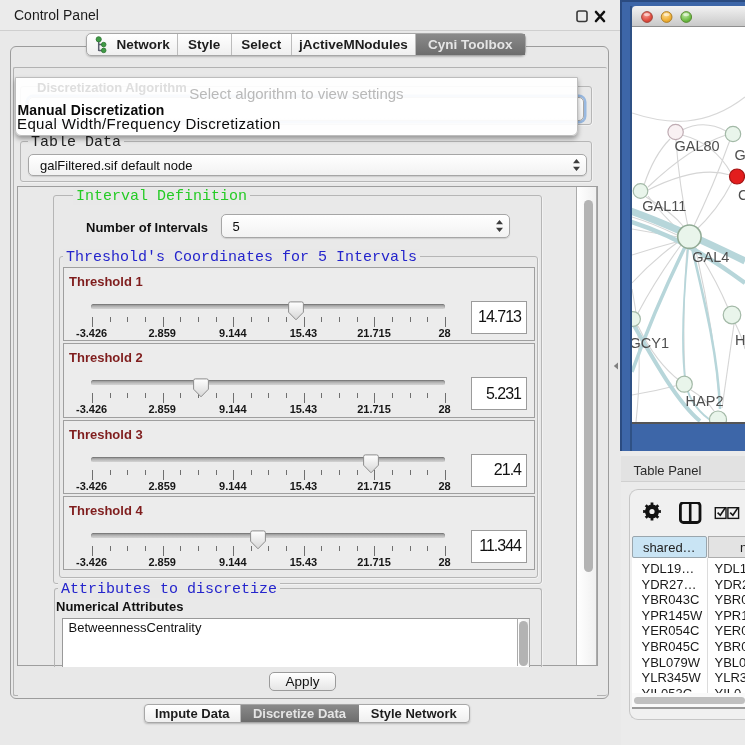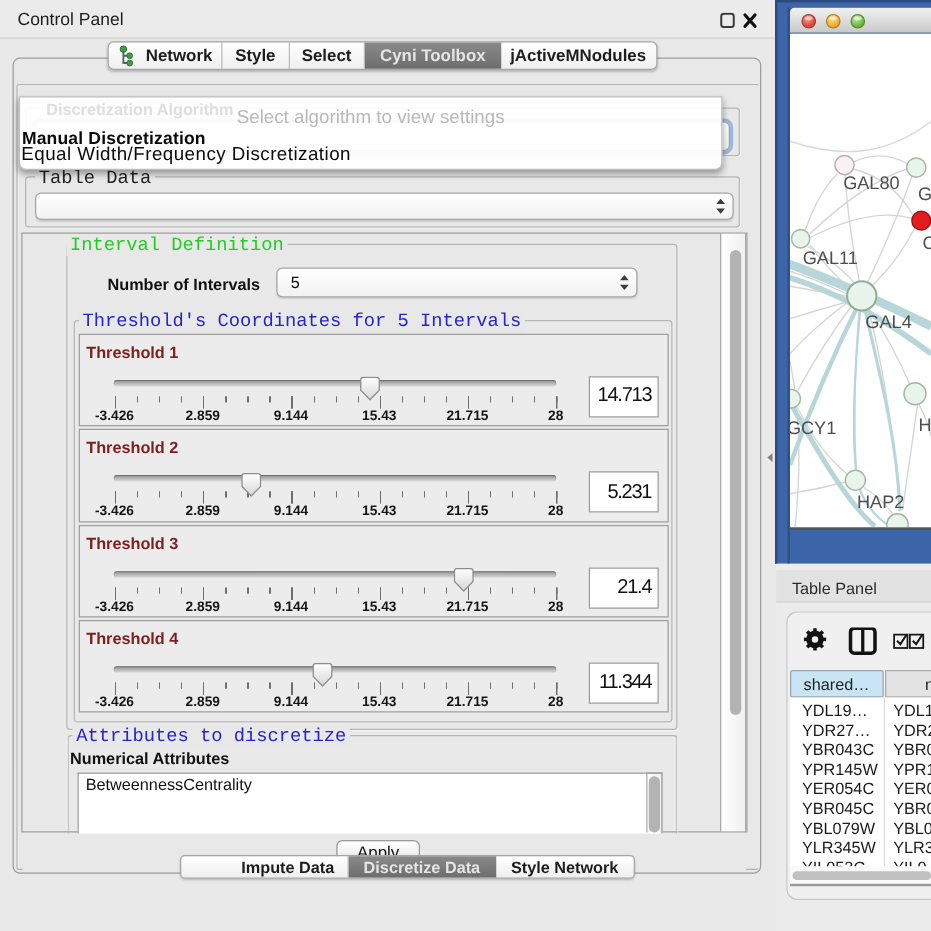--- a/index.html
+++ b/index.html
@@ -11,21 +11,21 @@
 #outbox { position:absolute; left:9.5px; top:46px; width:599px; height:653px; background:#e8e8e8; border:1px solid #9c9c9c; border-radius:6px; }
 #inpanel { position:absolute; left:13px; top:67px; width:594px; height:629px; border:1px solid #b2b2b2; border-right:none; background:#e8e8e8; border-radius:2px; }
 
 .segbar { position:absolute; display:flex; border:1px solid #a7a7a7; background:linear-gradient(#ffffff,#efefef); box-shadow:0 1px 2px rgba(0,0,0,0.22); }
 .segbar .seg { display:flex; align-items:center; justify-content:center; color:#1d1d1d; font-weight:bold; border-right:1px solid #bcbcbc; }
 .segbar .seg:last-child { border-right:none; }
 .segbar .sel { background:linear-gradient(#8a8a8a,#6d6d6d); color:#e5e5e5; border-right:none; }
 #topseg { left:85.5px; top:32.5px; height:23px; border-radius:5px; font-size:13.5px; }
 #topseg .seg1 { width:91.5px; } #topseg .seg2 { width:53.5px; } #topseg .seg3 { width:60.5px; }
 #topseg .seg4 { width:108.5px; } #topseg .seg5 { width:124px; }
-#botseg { left:144px; top:684px; height:19px; border-radius:4px; font-size:13px;padding-left:38px; }
+#botseg { left:144px; top:704px; height:19px; border-radius:4px; font-size:13px; }
 #botseg .seg1 { width:95.5px; } #botseg .seg2 { width:118px; } #botseg .seg3 { width:110.5px; }
 
 .grp { position:absolute; border:1px solid #b6b6b6; border-radius:3px; box-shadow:inset 0 0 0 0 #fff, 0.5px 0.5px 0 rgba(255,255,255,0.8); }
 .gt { position:absolute; background:#e8e8e8; padding:0 3px; font-size:15px; white-space:nowrap;font-family:Liberation Mono, monospace; }
 
 .combo { position:absolute; background:linear-gradient(#ffffff,#f2f2f2); border:1px solid #a6a6a6; border-radius:5px; font-size:13px; color:#0d0d0d; box-shadow:0 1px 1px rgba(0,0,0,0.12); }
 .combo span { position:absolute; left:11px; top:50%; transform:translateY(-50%); }
 .combo svg { position:absolute; right:5px; top:50%; transform:translateY(-50%); }
 
 .thp { position:absolute; left:63.0px; width:471.5px; height:74.5px; background:#ececec; border:1px solid #9f9f9f; }
@@ -63,41 +63,42 @@
 
 <div id="topseg" class="segbar">
  <div class="seg seg1"><svg width="15" height="19" viewBox="0 0 15 19" style="margin-right:8px">
    <path d="M4.7,6 L4.7,16 M4.7,9.6 L9.5,9.6 M4.7,15.4 L9.5,15.4" stroke="#5a5e6e" stroke-width="1.5" fill="none"></path>
    <circle cx="4.7" cy="4.3" r="2.6" fill="#3f9b45" stroke="#2c7231" stroke-width="0.8"></circle>
    <circle cx="9.7" cy="9.6" r="2.3" fill="#3f9b45" stroke="#2c7231" stroke-width="0.8"></circle>
    <circle cx="9.7" cy="15.4" r="2.3" fill="#3f9b45" stroke="#2c7231" stroke-width="0.8"></circle>
   </svg>Network</div>
  <div class="seg seg2">Style</div>
  <div class="seg seg3">Select</div>
+ <div class="seg seg5">jActiveMNodules</div>
  <div class="seg seg4 sel">Cyni Toolbox</div>
- <div class="seg seg5">jActiveMNodules</div>
 </div>
 
 <div class="grp" style="left:20px;top:86px;width:572px;height:39px"></div>
 <div class="combo" style="left:28px;top:97px;width:556px;height:24px;box-shadow:0 0 0 2.5px rgba(110,160,220,0.65)"></div>
 
 <div class="grp" style="left:20px;top:140.5px;width:572px;height:41.5px"></div>
 <div class="gt" style="left:28px;top:134px;color:#222">Table Data</div>
 <div class="combo" style="left:28px;top:154px;width:559px;height:22px">
+    <span>galFiltered.sif default node</span>
  <svg width="9" height="14" viewBox="0 0 9 14">
       <path d="M4.5,1 L8,5.2 L1,5.2 Z M4.5,13 L1,8.8 L8,8.8 Z" fill="#3c3c3c"></path>
     </svg>
   </div>
 
 <div class="abs" style="left:17px;top:186px;width:581px;height:480px;border:1px solid #9e9e9e;background:#e9e9e9"></div>
 <div class="vsb-track" style="left:575.5px;top:187px;width:21px;height:478px"></div>
 <div class="thumb" style="left:583.5px;top:200px;width:9px;height:372px"></div>
 
 <div class="grp" style="left:52.5px;top:194.5px;width:489.5px;height:389px"></div>
-<div class="gt" style="left:53px;top:188px;color:#25cb25">Interval Definition</div>
+<div class="gt" style="left:73px;top:188px;color:#25cb25">Interval Definition</div>
 
 <div class="abs" style="left:86px;top:220px;font-size:13px;font-weight:bold;color:#111">Number of Intervals</div>
 <div class="combo" style="left:220.5px;top:214px;width:289px;height:24px">
     <span>5</span>
  <svg width="9" height="14" viewBox="0 0 9 14">
       <path d="M4.5,1 L8,5.2 L1,5.2 Z M4.5,13 L1,8.8 L8,8.8 Z" fill="#3c3c3c"></path>
     </svg>
   </div>
 
 <div class="grp" style="left:59px;top:255.5px;width:478.5px;height:322.5px"></div>

